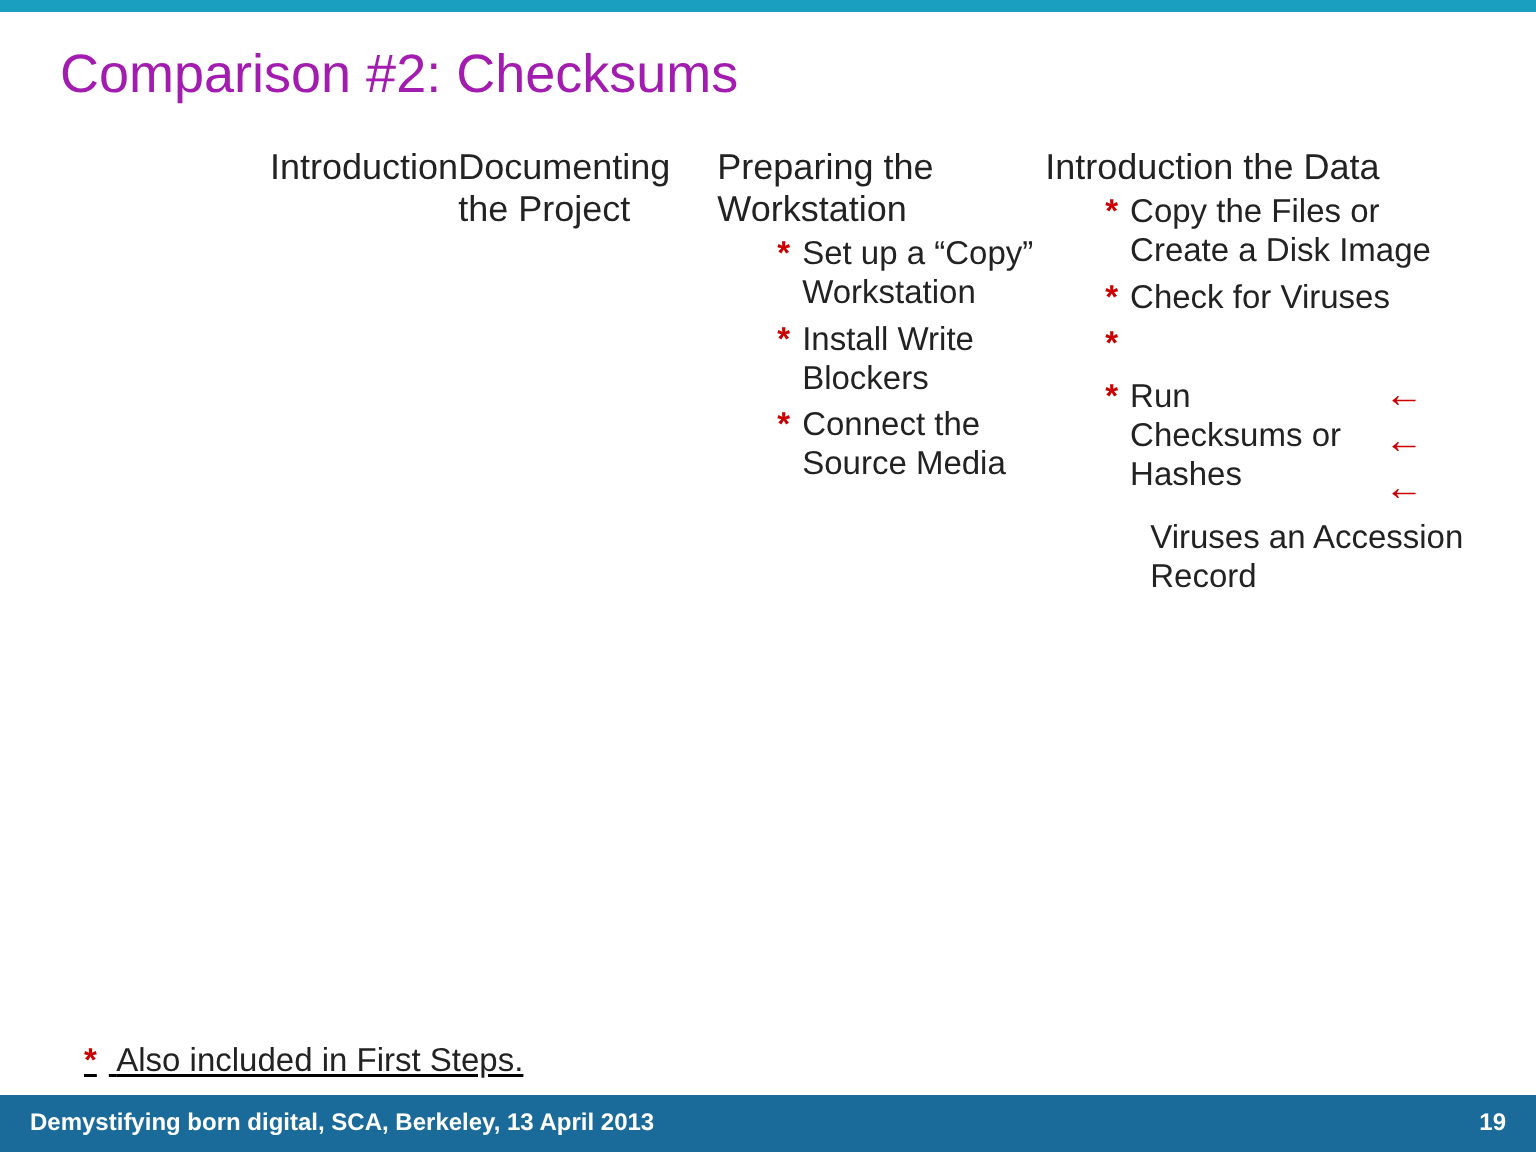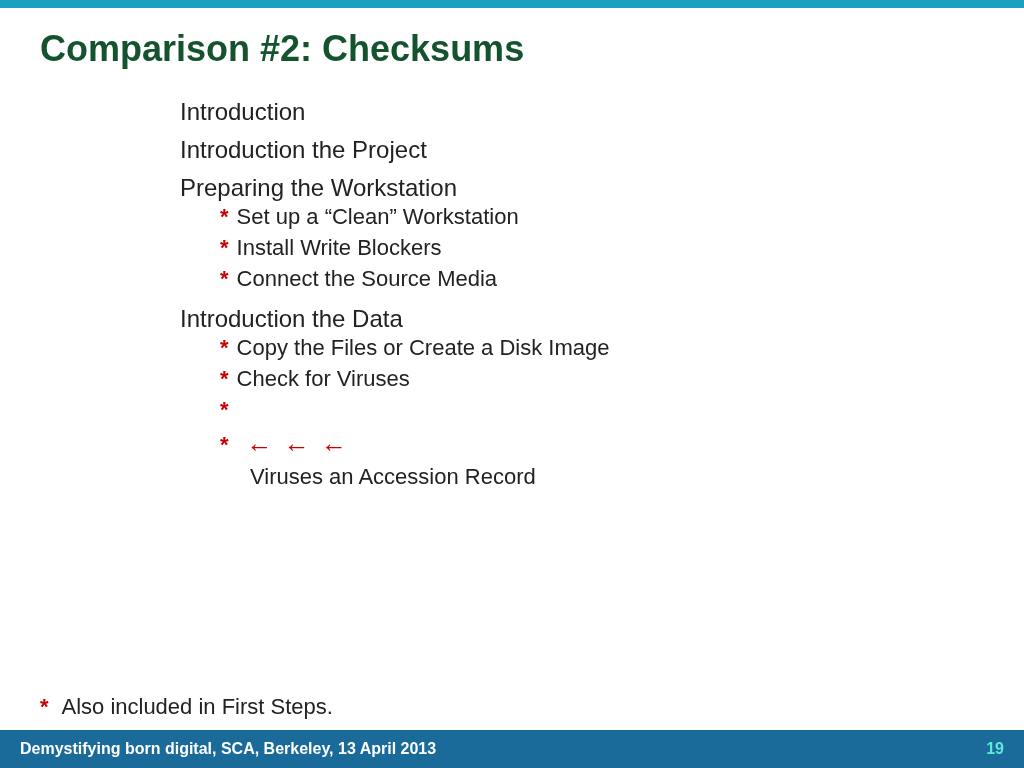--- a/index.html
+++ b/index.html
@@ -30,29 +30,29 @@
       height: 8px;
       background: #1a9fc0;
     }
 
     .title-area {
       padding: 20px 40px 10px 40px;
     }
 
     .slide-title {
       font-size: 36px;
-      font-weight: bold;
-      color: #14532d;
+      font-weight: normal;
+      color: #a21caf;
     }
 
     .content-area {
       flex: 1;
       padding: 10px 40px 10px 180px;
       display: flex;
-      flex-direction: column;
+      flex-direction: row;
       justify-content: flex-start;
       gap: 0;
     }
 
     .outline-item {
       font-size: 22px;
       color: #222;
       margin-bottom: 6px;
       margin-top: 6px;
     }
@@ -86,21 +86,22 @@
     }
 
     .arrows {
       color: #cc0000;
       font-size: 26px;
       margin-left: 10px;
       letter-spacing: 2px;
     }
 
     .footnote-area {
-      padding: 10px 40px 10px 40px;
+      padding: 10px 40px 10px 56px;
+      text-decoration: underline;
     }
 
     .footnote {
       font-size: 22px;
       color: #222;
     }
 
     .footnote .red-star {
       font-size: 22px;
     }
@@ -116,21 +117,21 @@
       gap: 24px;
     }
 
     .bottom-text {
       color: #ffffff;
       font-size: 16px;
       font-weight: bold;
     }
 
     .page-number {
-      color: #5eead4;
+      color: #ffffff;
       font-size: 16px;
       font-weight: bold;
     }
   </style>
 </head>
 <body>
 
 <div class="slide">
   <div class="top-bar"></div>
 
@@ -138,31 +139,31 @@
     <h1 class="slide-title">Comparison #2: Checksums</h1>
   </div>
 
   <div class="content-area">
 
     <div class="outline-item section">
       <span>Introduction</span>
     </div>
 
     <div class="outline-item section">
-      <span>Introduction the Project</span>
+      <span>Documenting the Project</span>
     </div>
 
     <div>
       <div class="outline-item section">
         <span>Preparing the Workstation</span>
       </div>
       <div class="sub-items">
         <div class="sub-item">
           <span class="red-star">*</span>
-          <span>Set up a “Clean” Workstation</span>
+          <span>Set up a “Copy” Workstation</span>
         </div>
         <div class="sub-item">
           <span class="red-star">*</span>
           <span>Install Write Blockers</span>
         </div>
         <div class="sub-item">
           <span class="red-star">*</span>
           <span>Connect the Source Media</span>
         </div>
       </div>
@@ -179,20 +180,21 @@
         </div>
         <div class="sub-item">
           <span class="red-star">*</span>
           <span>Check for Viruses</span>
         </div>
         <div class="sub-item">
           <span class="red-star">*</span>
         </div>
         <div class="sub-item">
           <span class="red-star">*</span>
+          <span>Run Checksums or Hashes</span>
           <span class="arrows">← ← ←</span>
         </div>
         <div class="sub-item" style="margin-left: 30px;">
           <span>Viruses an Accession Record</span>
         </div>
       </div>
     </div>
 
   </div>
 

